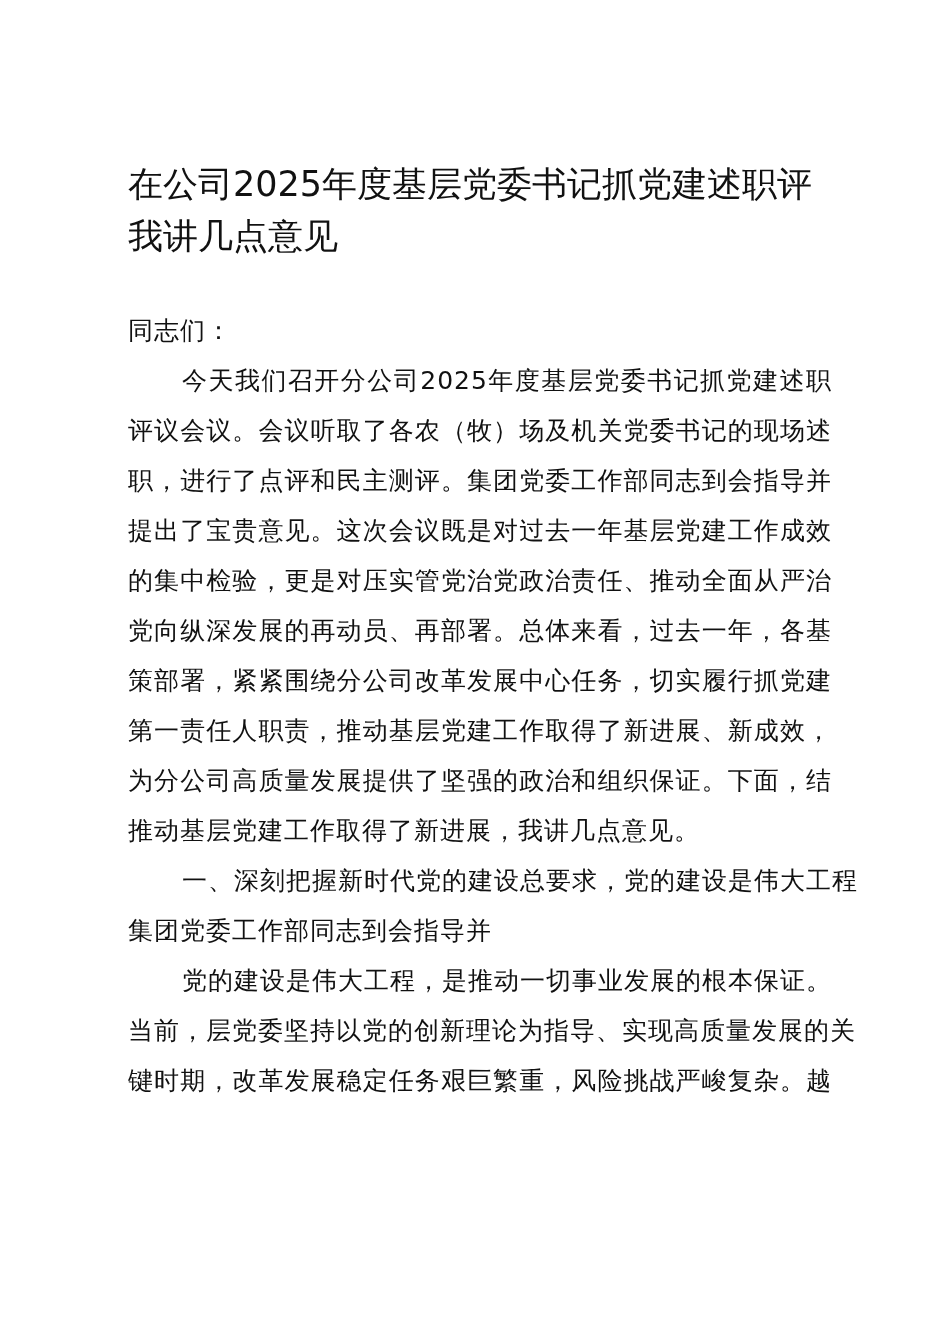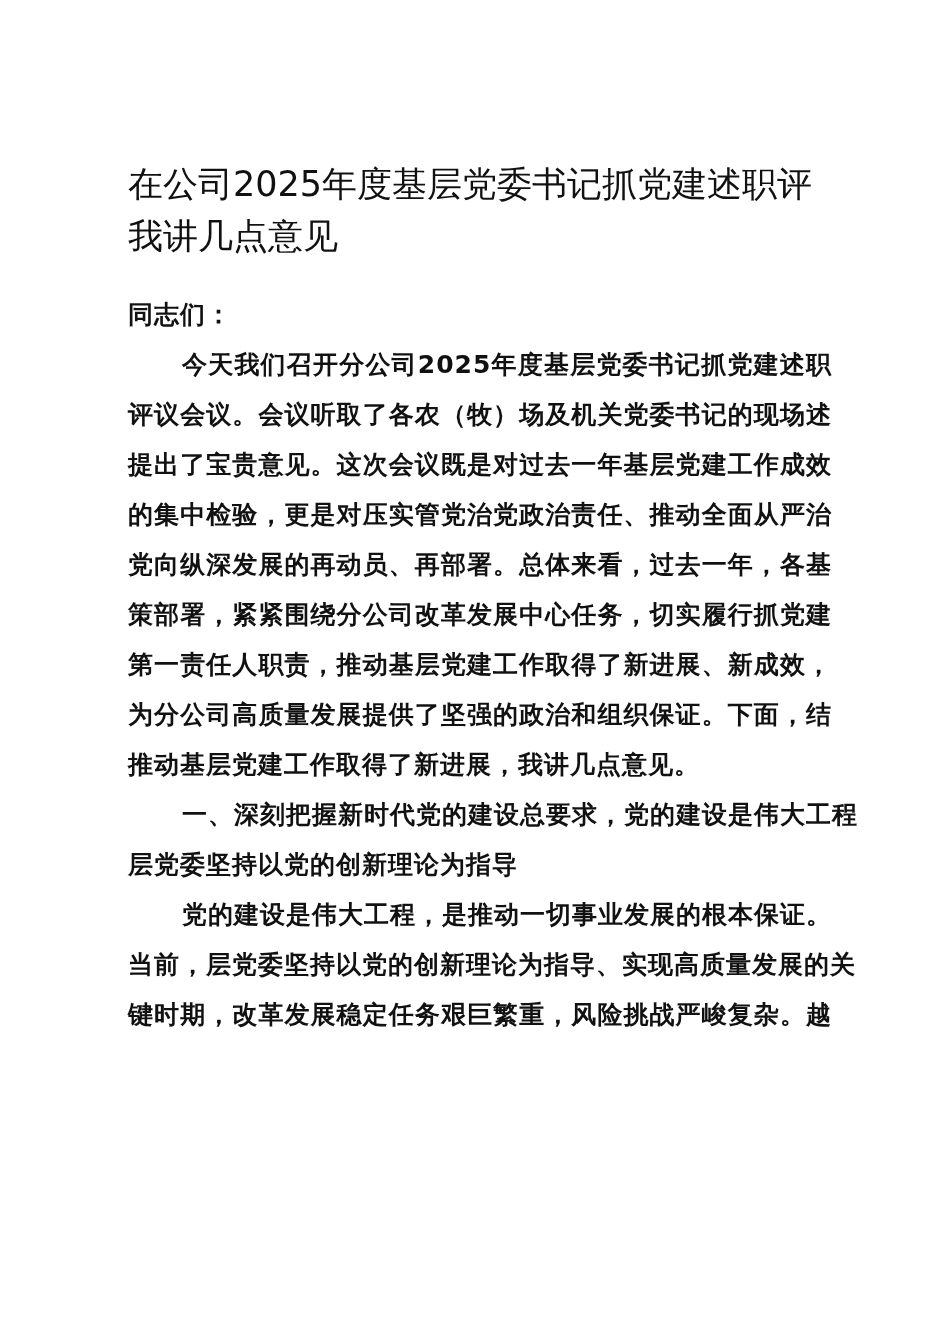--- a/index.html
+++ b/index.html
@@ -29,26 +29,25 @@
       text-align: left;
       font-size: 35px;
       line-height: 52px;
       margin: 0;
       font-weight: normal;
       letter-spacing: 0;
     }
     .body-text {
       position: absolute;
       left: 0;
-      top: 290px;
+      top: 306px;
       width: 704px;
       font-size: 25px;
       line-height: 50px;
       letter-spacing: 1px;
-      font-weight: bold;
     }
     .line {
       display: block;
       white-space: nowrap;
       height: 50px;
       text-align: justify;
       text-align-last: justify;
     }
     .line.last {
       text-align-last: left;
@@ -68,32 +67,33 @@
     <span class="title-line" style="display:block">在公司2025年度基层党委书记抓党建述职评</span>
     <span class="title-line" style="display:block">我讲几点意见</span>
   </h1>
 
   <div class="body-text">
     <span class="line last">同志们：</span>
 
     <div>
       <span class="line indent">今天我们召开分公司2025年度基层党委书记抓党建述职</span>
       <span class="line">评议会议。会议听取了各农（牧）场及机关党委书记的现场述</span>
+      <span class="line">职，进行了点评和民主测评。集团党委工作部同志到会指导并</span>
       <span class="line">提出了宝贵意见。这次会议既是对过去一年基层党建工作成效</span>
       <span class="line">的集中检验，更是对压实管党治党政治责任、推动全面从严治</span>
       <span class="line">党向纵深发展的再动员、再部署。总体来看，过去一年，各基</span>
       <span class="line">策部署，紧紧围绕分公司改革发展中心任务，切实履行抓党建</span>
       <span class="line">第一责任人职责，推动基层党建工作取得了新进展、新成效，</span>
       <span class="line">为分公司高质量发展提供了坚强的政治和组织保证。下面，结</span>
       <span class="line last">推动基层党建工作取得了新进展，我讲几点意见。</span>
     </div>
 
     <div>
       <span class="line indent heading-line">一、深刻把握新时代党的建设总要求，党的建设是伟大工程</span>
-      <span class="line last heading-line">层党委坚持以党的创新理论为指导</span>
+      <span class="line last heading-line">集团党委工作部同志到会指导并</span>
     </div>
 
     <div>
       <span class="line indent">党的建设是伟大工程，是推动一切事业发展的根本保证。</span>
       <span class="line">当前，层党委坚持以党的创新理论为指导、实现高质量发展的关</span>
       <span class="line">键时期，改革发展稳定任务艰巨繁重，风险挑战严峻复杂。越</span>
     </div>
   </div>
 </div>
 

